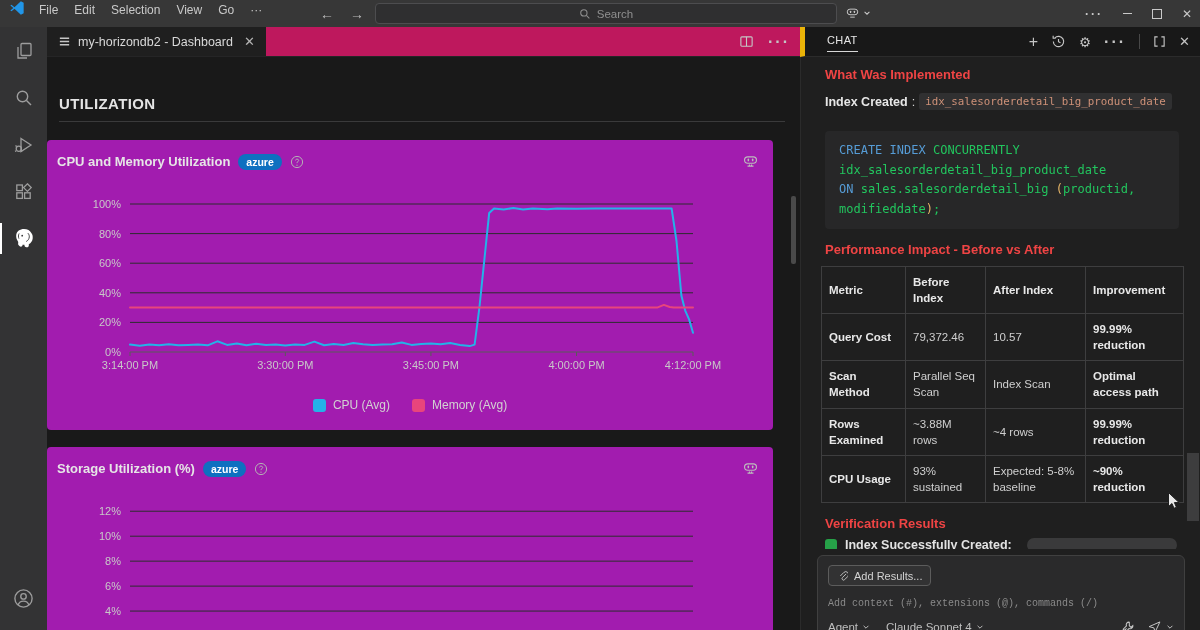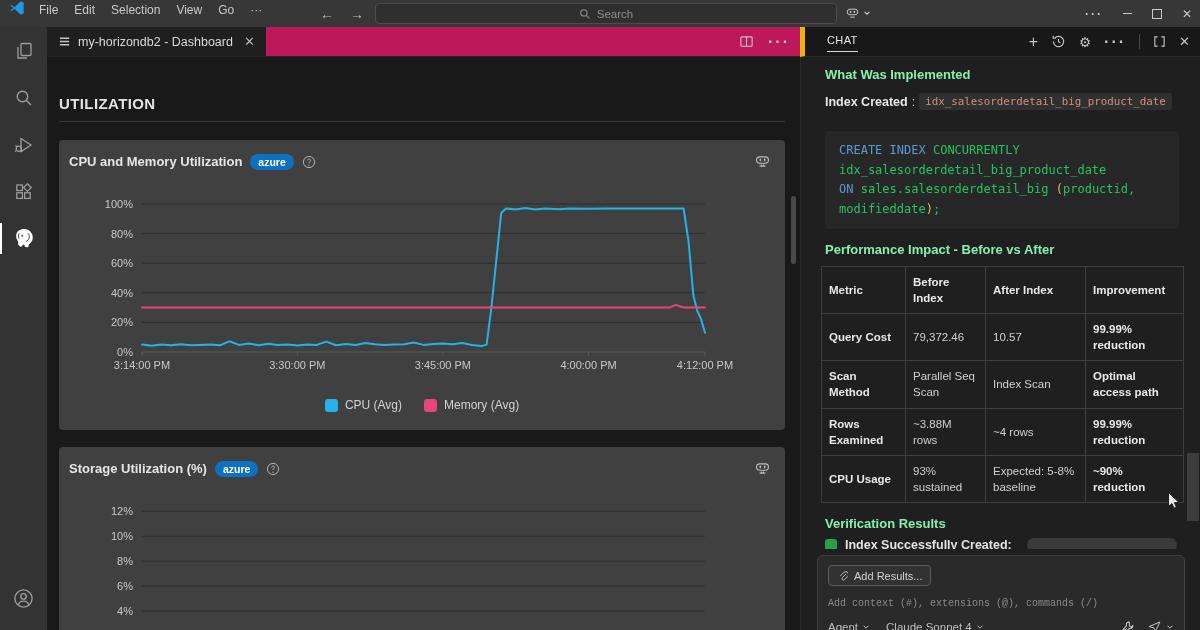--- a/index.html
+++ b/index.html
@@ -46,40 +46,40 @@
   .chat-hicons{position:absolute;right:10px;top:0;height:29px;display:flex;align-items:center;gap:13px;color:#c5c5c5}
   .hdivider{width:1px;height:15px;background:#484848}
   .plus-glyph{font-size:16px;line-height:1}
   .gear-glyph{font-size:13.5px}
   .x-glyph{font-size:13px}
 
   
   .editor{position:absolute;left:47px;top:57px;width:753px;height:573px;background:#191919;overflow:hidden}
   .section-title{position:absolute;left:12px;top:38px;font-size:15px;font-weight:bold;letter-spacing:.4px;color:#e4e4e4}
   .section-divider{position:absolute;left:12px;top:64px;width:726px;height:1px;background:#3a3a3b}
-  .card{position:absolute;left:12px;width:726px;background:#404040;border-radius:4px}
+  .card{position:absolute;left:0;width:726px;background:#a21caf;border-radius:4px}
   .card1{top:83px;height:290px}
   .card2{top:390px;height:300px}
   .card-head{display:flex;align-items:center;gap:8px;padding:13px 14px 0 10px}
   .card-title{font-size:13px;font-weight:bold;color:#e6e6e6}
   .badge{font-size:10.5px;font-weight:bold;color:#fff;background:#0e70c0;border-radius:9px;padding:2px 8px}
   .help-icon{color:#b5b5b5;display:flex}
   .card-head .spacer{flex:1}
   .robot-icon{color:#bdbdbd;display:flex}
   .chart1-svg{position:absolute;left:0;top:54px}
   .chart2-svg{position:absolute;left:0;top:53px}
   .legend{position:absolute;left:0;top:258px;width:726px;display:flex;justify-content:center;gap:22px;font-size:12px;color:#d2d2d2}
   .legend-item{display:inline-flex;align-items:center;gap:7px}
   .legend-swatch{width:13px;height:13px;border-radius:3px;display:inline-block}
   .editor-scrollbar{position:absolute;left:744px;top:139px;width:5px;height:68px;background:#4a4a4a;border-radius:2px}
 
   
   .chat{position:absolute;left:800px;top:57px;width:400px;height:573px;background:#1f1f1f;
         border-left:1px solid #2b2b2b;box-sizing:border-box;overflow:hidden;font-size:12.5px}
-  .chat h3{position:absolute;margin:0;font-size:13px;color:#86efac;left:24px}
+  .chat h3{position:absolute;margin:0;font-size:13px;color:#ef4444;left:24px}
   .h-implemented{top:10px}
   .h-perf{top:185px}
   .h-verify{top:459px}
   .index-row{position:absolute;left:24px;top:36px;display:flex;align-items:center;gap:4px;color:#d6d6d6}
   .index-label{font-weight:bold;color:#e7e7e7}
   .inline-code{font-family:"DejaVu Sans Mono",monospace;font-size:10.8px;color:#ce9178;background:#303031;
                border-radius:3px;padding:2px 6px}
   .codeblock{position:absolute;left:24px;top:74px;width:326px;background:#272728;border-radius:4px;
              padding:10px 14px;font-family:"DejaVu Sans Mono",monospace;font-size:12px;line-height:19.5px;white-space:pre}
   .tok-kw{color:#569cd6}.tok-pl{color:#22c55e}.tok-pr{color:#e5b567}

